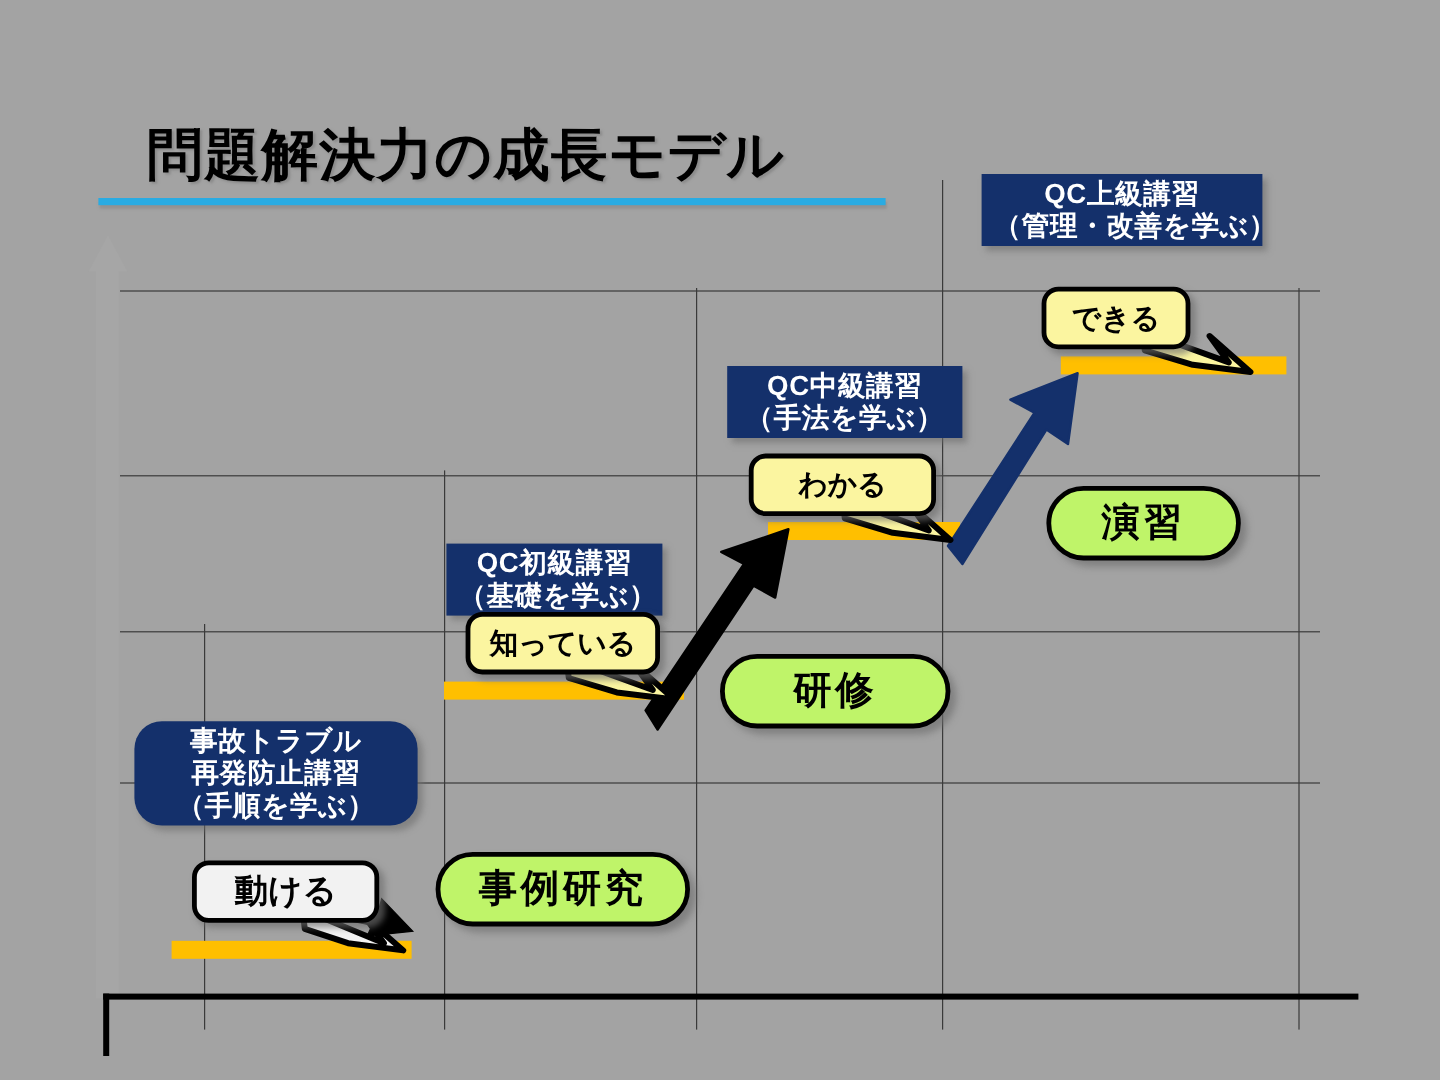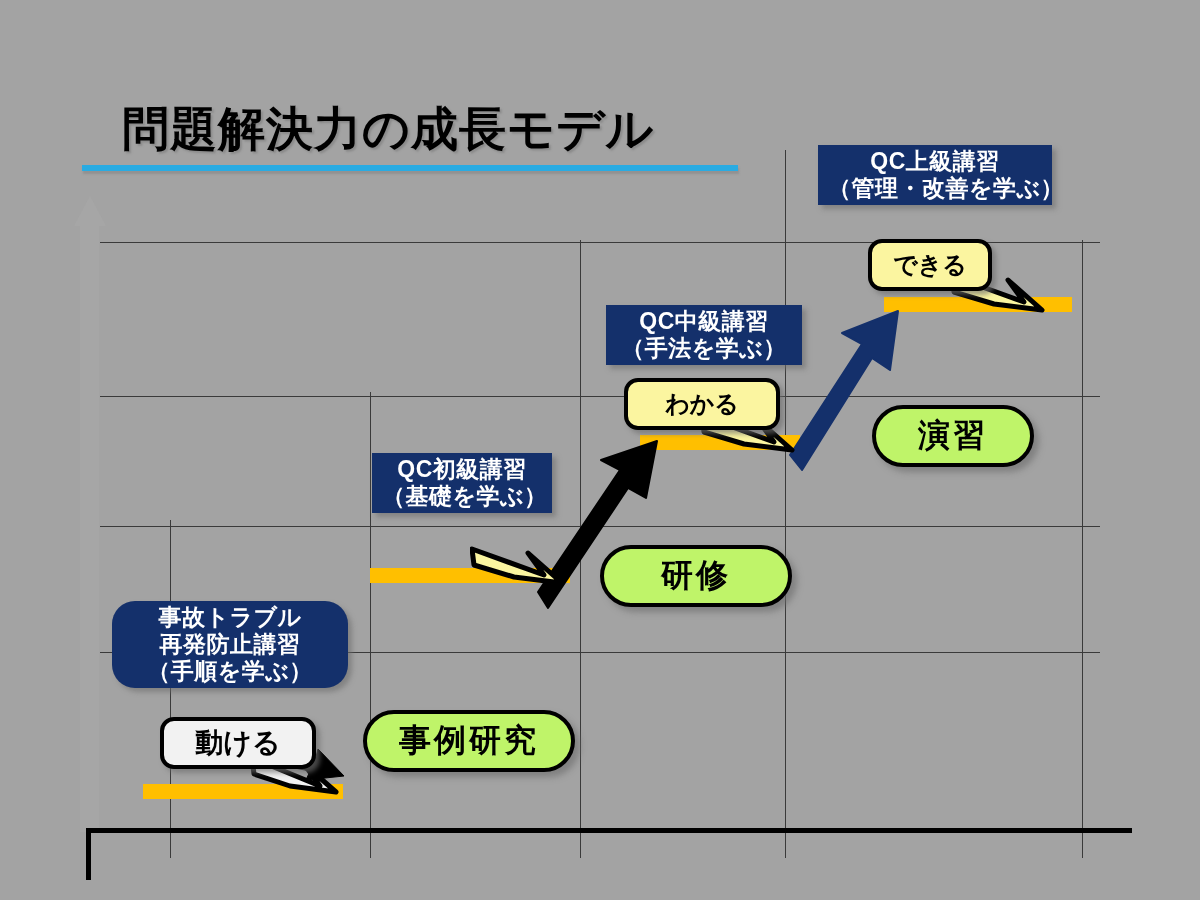--- a/index.html
+++ b/index.html
@@ -224,20 +224,23 @@
   </div>
 
   <div class="course-box" style="left:372px; top:425px; width:180px;margin-top:28px;">
     <span class="ln">QC初級講習</span>
     <span class="ln">（基礎を学ぶ）</span>
   </div>
 
   <svg class="bubble-tail" style="left:470px; top:545px; width:100px; height:50px;" viewBox="0 0 100 50">
     <path d="M2,4 L74,30 L58,8 L92,38 L44,32 L4,20 Z" fill="#FBF5A0" stroke="#000000" stroke-width="5" stroke-linejoin="round"></path>
   </svg>
+  <div class="bubble yellow" style="left:388px; top:510px; width:162px; height:52px; font-size:24px;">
+    <span>知っている</span>
+  </div>
 
   <div class="pill" style="left:600px; top:545px; width:192px; height:62px; font-size:32px;">
     <span>研修</span>
   </div>
 
   <div class="course-box" style="left:606px; top:305px; width:196px;">
     <span class="ln">QC中級講習</span>
     <span class="ln">（手法を学ぶ）</span>
   </div>
 

